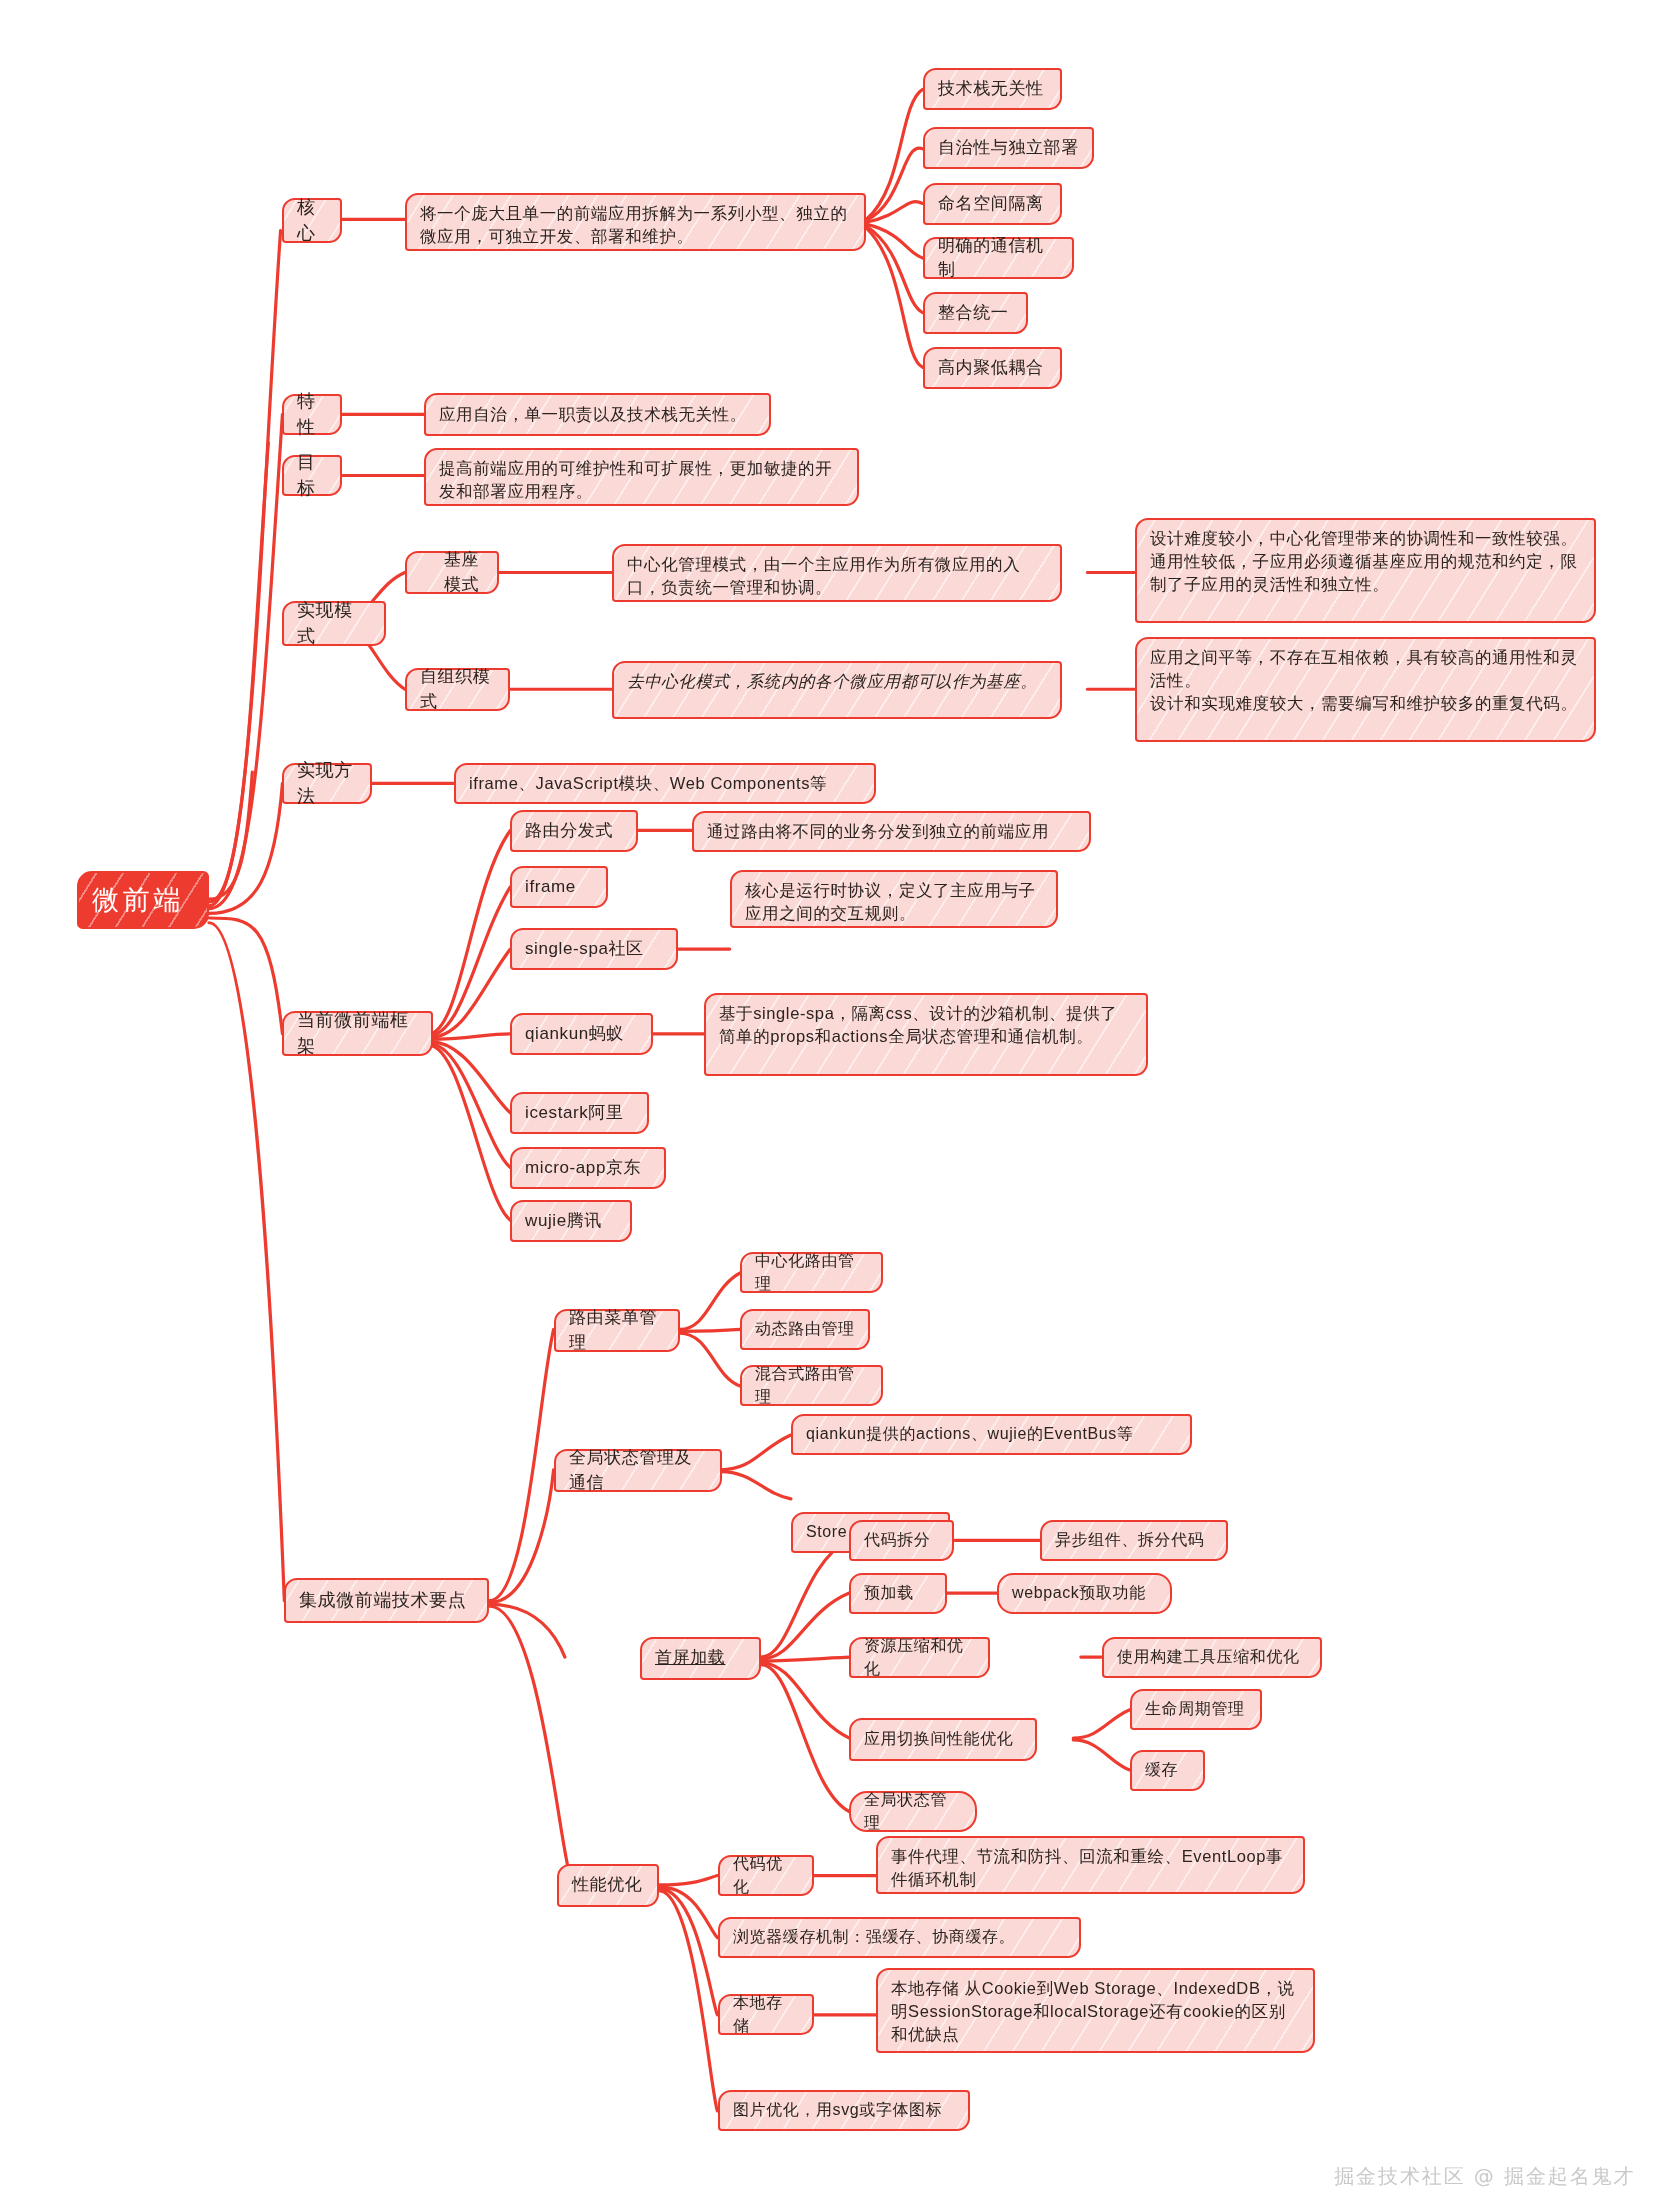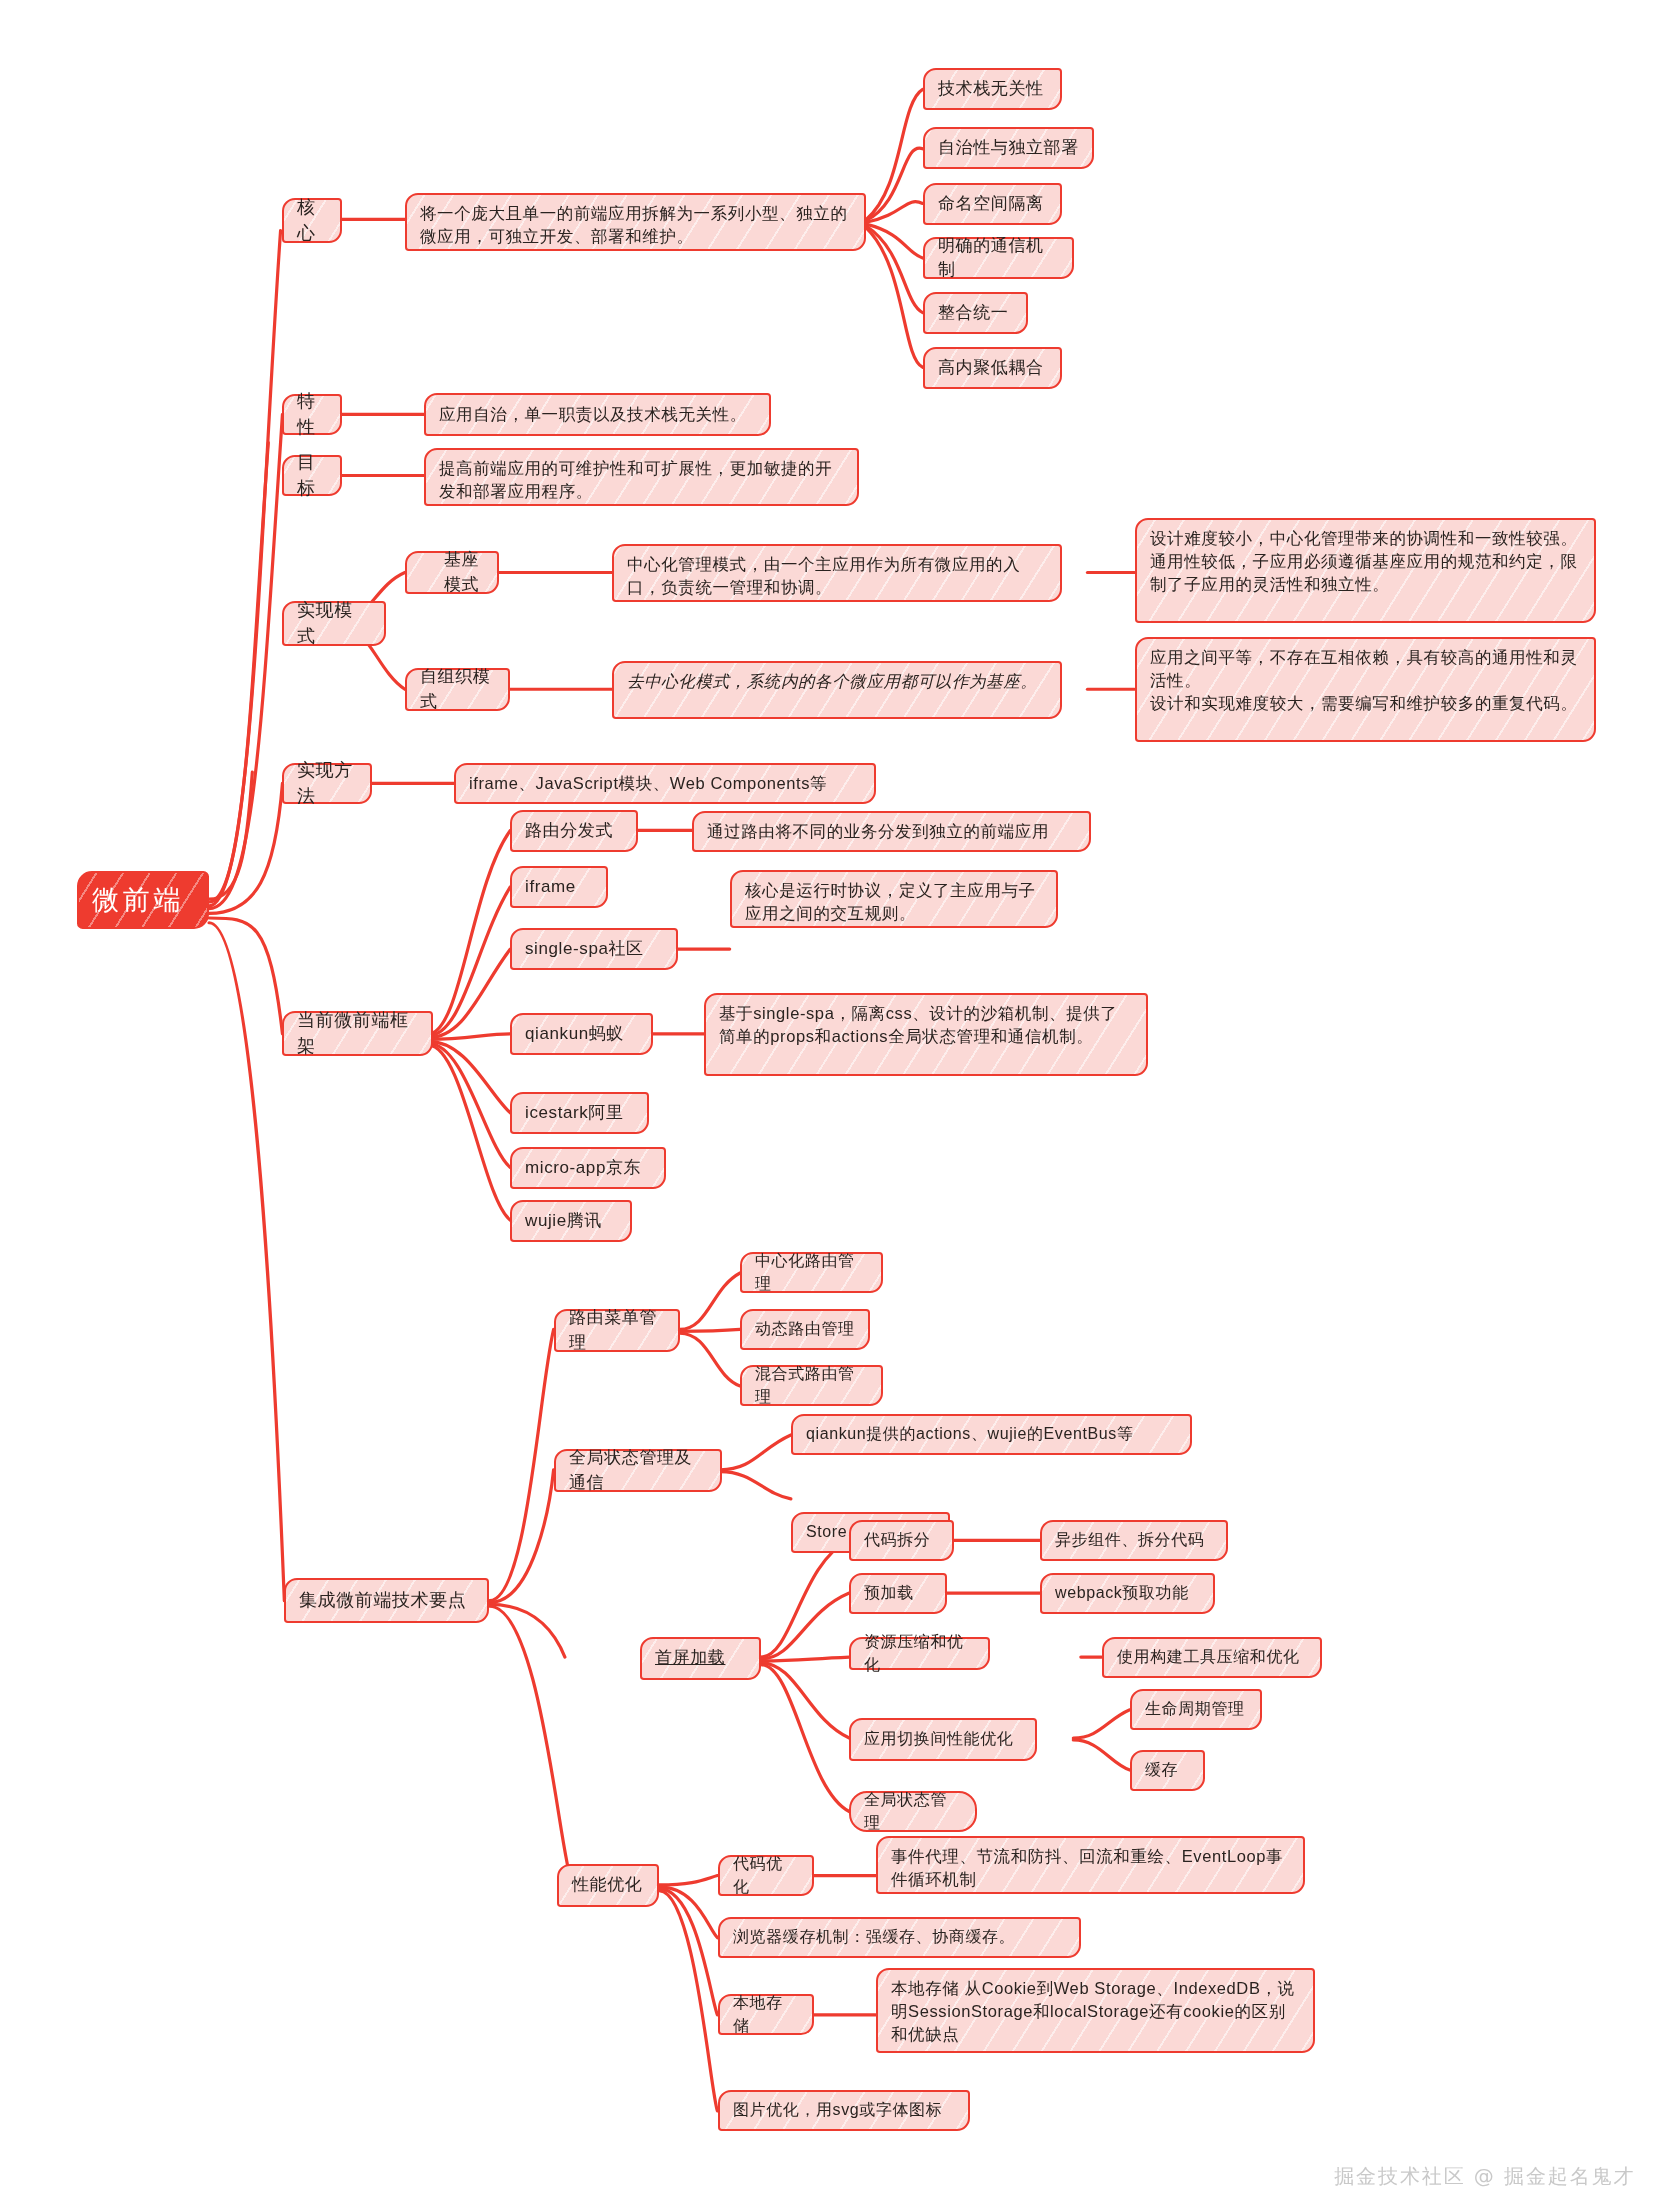--- a/index.html
+++ b/index.html
@@ -306,24 +306,24 @@
   </div>
   <div class="node lvl3" style="left:849px; top:1520px; width:105px; height:41px;">
     <span>代码拆分</span>
   </div>
   <div class="node lvl3" style="left:1040px; top:1520px; width:188px; height:41px;">
     <span>异步组件、拆分代码</span>
   </div>
   <div class="node lvl3" style="left:849px; top:1573px; width:98px; height:41px;">
     <span>预加载</span>
   </div>
-  <div class="node lvl3" style="left:1040px; top:1573px; width:175px; height:41px;">
+  <div class="node lvl3" style="left:997px; top:1573px; width:175px; height:41px;border-radius:16px;">
     <span>webpack预取功能</span>
   </div>
-  <div class="node lvl3" style="left:849px; top:1637px; width:141px; height:33px;">
+  <div class="node lvl3" style="left:849px; top:1637px; width:141px; height:41px;">
     <span>资源压缩和优化</span>
   </div>
   <div class="node lvl3" style="left:1102px; top:1637px; width:220px; height:41px;">
     <span>使用构建工具压缩和优化</span>
   </div>
   <div class="node lvl3" style="left:849px; top:1718px; width:188px; height:43px;">
     <span>应用切换间性能优化</span>
   </div>
   <div class="node lvl3" style="left:1130px; top:1689px; width:132px; height:41px;">
     <span>生命周期管理</span>

